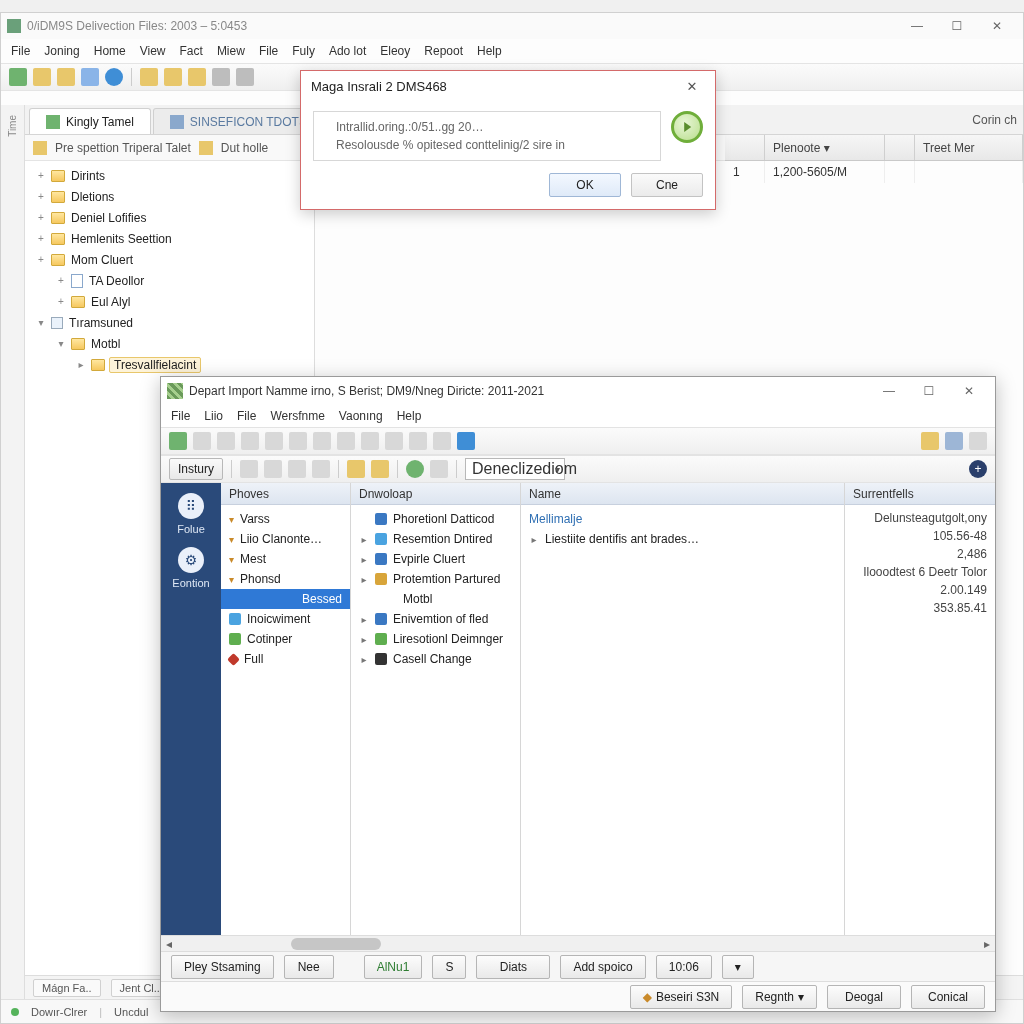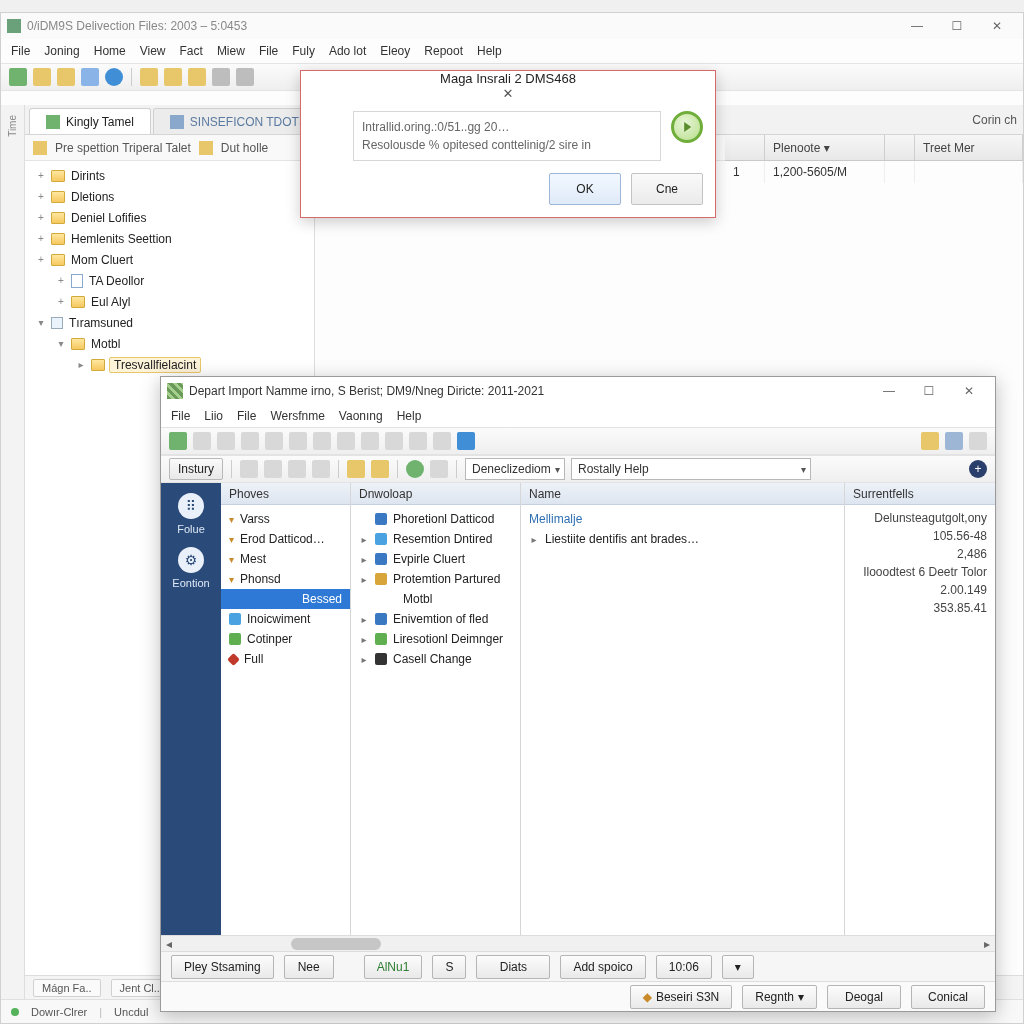--- a/index.html
+++ b/index.html
@@ -124,21 +124,21 @@
 .sec-title .app-icon { width: 16px; height: 16px; margin-right: 6px; background: repeating-linear-gradient(45deg,#6a9a5a,#6a9a5a 3px,#a6cf8e 3px,#a6cf8e 6px); }
 .sec-title .title { flex: 1; font-size: 12px; color: #333; }
 .sec-menu { height: 22px; display: flex; align-items: center; gap: 14px; padding: 0 10px; color: #333; }
 .sec-tb1, .sec-tb2 {
   height: 28px; display: flex; align-items: center; gap: 6px; padding: 0 8px;
   background: linear-gradient(#fbfbfb,#efefef); border-top: 1px solid #e3e3e3; border-bottom: 1px solid #e3e3e3;
 }
 .sec-tb2 { justify-content: flex-start; }
 .combo {
   height: 22px; border: 1px solid #b8b8b8; background: #fff; display: flex; align-items: center;
-  padding: 0 18px 0 6px; position: relative; font-size: 12px; color: #333;
+  padding: 0 18px 0 6px; position: relative; font-size: 16px; color: #333;
 }
 .combo::after { content: "▾"; position: absolute; right: 4px; color: #555; font-size: 10px; }
 .btn-small {
   height: 22px; padding: 0 8px; border: 1px solid #b8b8b8; background: linear-gradient(#fafafa,#e8e8e8);
   display: flex; align-items: center; font-size: 12px; border-radius: 2px;
 }
 .round-plus { width: 18px; height: 18px; border-radius: 50%; background: #2a3f6b; color: #fff; display: flex; align-items: center; justify-content: center; font-size: 12px; }
 
 .sec-body { flex: 1; display: flex; min-height: 0; }
 .navrail {
@@ -177,29 +177,29 @@
   background: linear-gradient(#fcfcfc,#e9e9e9); border-radius: 2px;
   display: inline-flex; align-items: center; justify-content: center; font-size: 12px; gap: 4px;
 }
 .btn .gold { color: #c98a2a; }
 
 
 .dialog {
   position: absolute; left: 300px; top: 70px; width: 416px;
   background: #fff; border: 1px solid #d46a6a; box-shadow: 0 4px 14px rgba(0,0,0,.2);
 }
-.dlg-title { height: 30px; display: flex; align-items: center; padding: 0 10px; font-size: 13px; flex-direction: column; }
+.dlg-title { height: 30px; display: flex; align-items: center; padding: 8px 10px; font-size: 13px; }
 .dlg-title .sp { flex: 1; }
 .dlg-close { width: 26px; height: 22px; display: flex; align-items: center; justify-content: center; color: #555; }
 .dlg-body { padding: 10px 12px 12px 12px; display: flex; gap: 10px; align-items: flex-start; }
-.dlg-text-box { flex: 1; border: 1px solid #d7d7d7; padding: 6px 8px; color: #666; line-height: 1.5; font-size: 12px; margin-left: 40px; }
+.dlg-text-box { flex: 1; border: 1px solid #d7d7d7; padding: 6px 22px; color: #666; line-height: 1.5; font-size: 12px; }
 .dlg-icon { width: 32px; height: 32px; border-radius: 50%; border: 3px solid #6fae3a; position: relative; background: radial-gradient(circle at 40% 35%, #e8f6d6, #b8de8c); }
 .dlg-icon::after { content: ""; position: absolute; left: 50%; top: 50%; width: 0; height: 0; border-left: 7px solid #5a8e2f; border-top: 5px solid transparent; border-bottom: 5px solid transparent; transform: translate(-40%,-50%); }
 .dlg-btns { display: flex; justify-content: flex-end; gap: 10px; padding: 0 12px 12px 12px; }
-.dlg-btn { height: 32px; min-width: 72px; border: 1px solid #9fb7d6; background: linear-gradient(#f3f8ff,#dfeaf8); border-radius: 2px; display: inline-flex; align-items: center; justify-content: center; font-size: 12px; }
+.dlg-btn { height: 24px; min-width: 72px; border: 1px solid #9fb7d6; background: linear-gradient(#f3f8ff,#dfeaf8); border-radius: 2px; display: inline-flex; align-items: center; justify-content: center; font-size: 12px; }
 .dlg-btn.sec { border-color: #c3c3c3; background: linear-gradient(#fafafa,#ebebeb); }
 </style>
 </head>
 <body>
 
 <div class="main-window">
   <div class="titlebar">
     <div class="app-icon"></div>
     <div class="title">0/iDM9S Delivection Files: 2003 – 5:0453</div>
     <div class="win-btns">
@@ -415,23 +415,20 @@
     <div class="tb-sep"></div>
     <div class="tb-ico" style="background:#e8c76b"></div>
     <div class="tb-ico" style="background:#e8c76b"></div>
     <div class="tb-sep"></div>
     <div class="tb-ico" style="background:#6fb36f;border-radius:50%"></div>
     <div class="tb-ico" style="background:#d8d8d8"></div>
     <div class="tb-sep"></div>
     <div class="combo" style="width:100px">
         <span>Deneclizediom</span>
       </div>
-    <div class="combo" style="width:240px">
-        <span>Rostally Help</span>
-      </div>
     <div style="flex:1"></div>
     <div class="round-plus">+</div>
   </div>
 
   <div class="sec-body">
     <div class="navrail">
       <div class="nr-item">
         <div class="nr-ico">⠿</div>
         <span>Folue</span>
       </div>
@@ -444,21 +441,21 @@
     <div class="panes">
       <div class="pane">
         <div class="pane-head">Phoves</div>
         <div class="pane-body" id="pane-phones">
             <div class="p-row">
               <span class="tri">▾</span>
               <span>Varss</span>
             </div>
             <div class="p-row">
               <span class="tri">▾</span>
-              <span>Erod Datticod…</span>
+              <span>Liio Clanonte…</span>
             </div>
             <div class="p-row">
               <span class="tri">▾</span>
               <span>Mest</span>
             </div>
             <div class="p-row">
               <span class="tri">▾</span>
               <span>Phonsd</span>
             </div>
             <div class="p-row sel">

